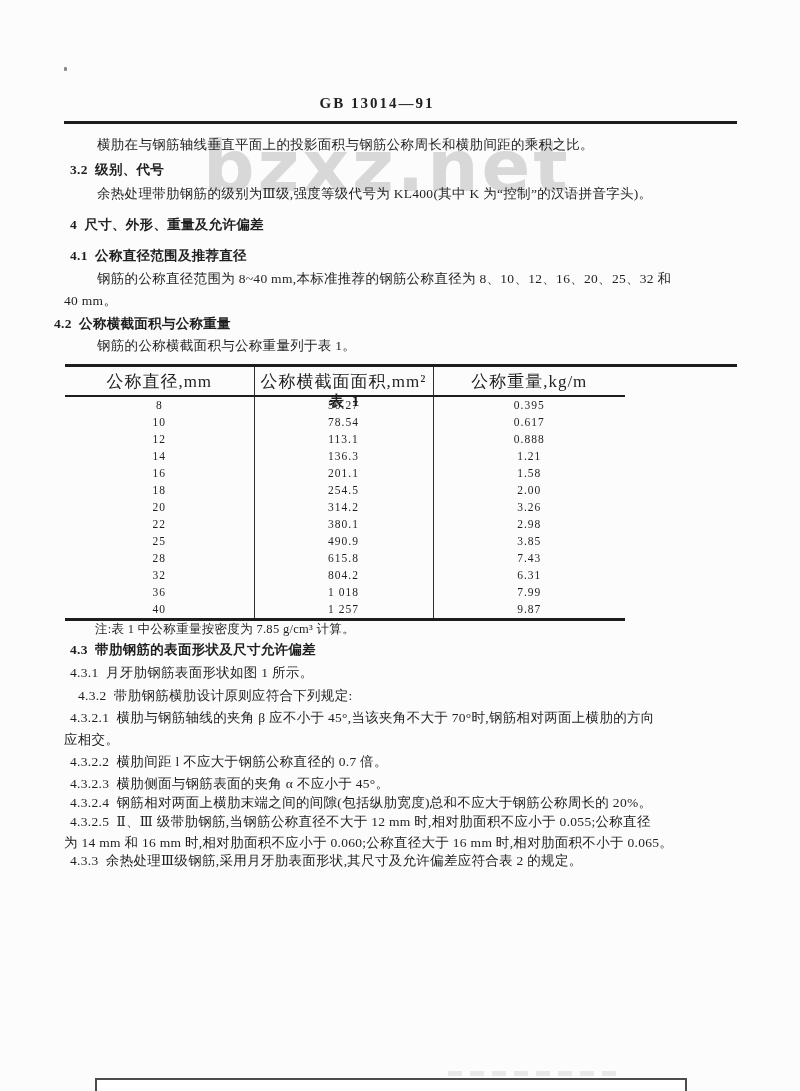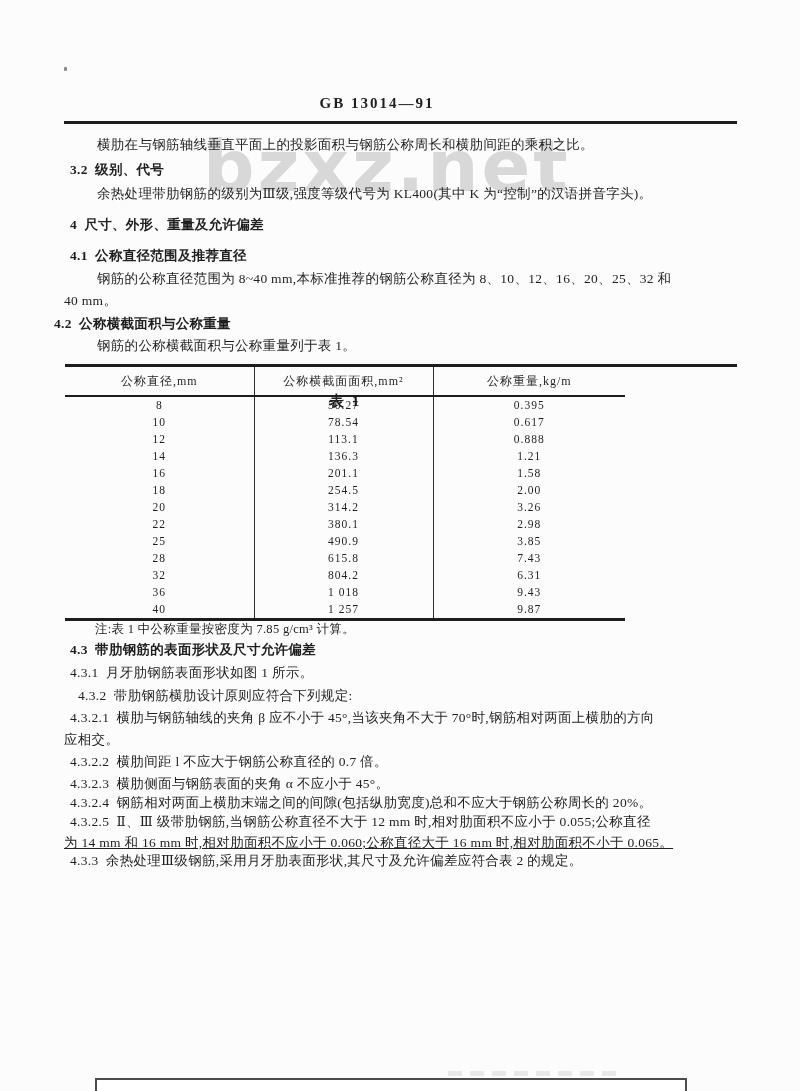--- a/index.html
+++ b/index.html
@@ -31,21 +31,21 @@
   .t1-caption{position:absolute; top:348px; left:345px; transform:translateX(-50%); font-size:15px; font-weight:bold; letter-spacing:2px;margin-top:44px;}
   .t1-topline{position:absolute; top:364px; left:65px; width:672px; height:3px; background:var(--rule);}
   .t1{
     position:absolute; top:367px; left:65px; width:560px;
     border-collapse:collapse; table-layout:fixed;
     font-size:11.5px; color:var(--text);
     border-bottom:3px solid var(--rule);
   }
   .t1 col.c1{width:189px;} .t1 col.c2{width:179px;} .t1 col.c3{width:192px;}
   .t1 th{
-    height:28px; font-weight:normal; font-size:12px; letter-spacing:1px;
+    height:28px; font-weight:normal; font-size:17px; letter-spacing:1px;
     border-bottom:2px solid var(--rule); text-align:center; padding:0;
   }
   .t1 td{height:17px; text-align:center; padding:0; line-height:17px; letter-spacing:1px;}
   .t1 th+th, .t1 td+td{border-left:1.5px solid #2e2e2e;}
   .bottom-frame{
     position:absolute; top:1078px; left:95px; width:588px; height:20px;
     border:2px solid var(--frame); border-bottom:none; background:#ffffff;
   }
   .speck{position:absolute; top:67px; left:64px; width:3px; height:4px; background:#8a8a8a; border-radius:1px;}
   .smudge{position:absolute; top:1071px; left:448px; width:175px; height:5px;
@@ -145,40 +145,40 @@
           <td>7.43</td>
         </tr>
         <tr>
           <td>32</td>
           <td>804.2</td>
           <td>6.31</td>
         </tr>
         <tr>
           <td>36</td>
           <td>1 018</td>
-          <td>9.43</td>
+          <td>7.99</td>
         </tr>
         <tr>
           <td>40</td>
           <td>1 257</td>
           <td>9.87</td>
         </tr>
       </tbody>
   </table>
 
   <div class="ln" style="top:621px;left:95px;font-size:12.5px;">注:表 1 中公称重量按密度为 7.85 g/cm³ 计算。</div>
 
   <div class="ln bold" style="top:641px;left:70px;">4.3  带肋钢筋的表面形状及尺寸允许偏差</div>
   <div class="ln" style="top:664px;left:70px;">4.3.1  月牙肋钢筋表面形状如图 1 所示。</div>
   <div class="ln" style="top:687px;left:78px;">4.3.2  带肋钢筋横肋设计原则应符合下列规定:</div>
   <div class="ln" style="top:709px;left:70px;">4.3.2.1  横肋与钢筋轴线的夹角 β 应不小于 45°,当该夹角不大于 70°时,钢筋相对两面上横肋的方向</div>
   <div class="ln" style="top:731px;left:64px;">应相交。</div>
   <div class="ln" style="top:753px;left:70px;">4.3.2.2  横肋间距 l 不应大于钢筋公称直径的 0.7 倍。</div>
   <div class="ln" style="top:775px;left:70px;">4.3.2.3  横肋侧面与钢筋表面的夹角 α 不应小于 45°。</div>
   <div class="ln" style="top:794px;left:70px;">4.3.2.4  钢筋相对两面上横肋末端之间的间隙(包括纵肋宽度)总和不应大于钢筋公称周长的 20%。</div>
   <div class="ln" style="top:813px;left:70px;">4.3.2.5  Ⅱ、Ⅲ 级带肋钢筋,当钢筋公称直径不大于 12 mm 时,相对肋面积不应小于 0.055;公称直径</div>
-  <div class="ln" style="top:834px;left:64px;text-decoration:underline;">为 14 mm 和 16 mm 时,相对肋面积不应小于 0.060;公称直径大于 16 mm 时,相对肋面积不小于 0.065。</div>
+  <div class="ln" style="top:834px;left:64px;">为 14 mm 和 16 mm 时,相对肋面积不应小于 0.060;公称直径大于 16 mm 时,相对肋面积不小于 0.065。</div>
   <div class="ln" style="top:852px;left:70px;">4.3.3  余热处理Ⅲ级钢筋,采用月牙肋表面形状,其尺寸及允许偏差应符合表 2 的规定。</div>
 
   <div class="smudge"></div>
   <div class="bottom-frame"></div>
 
 </div>
 
 </body></html>

